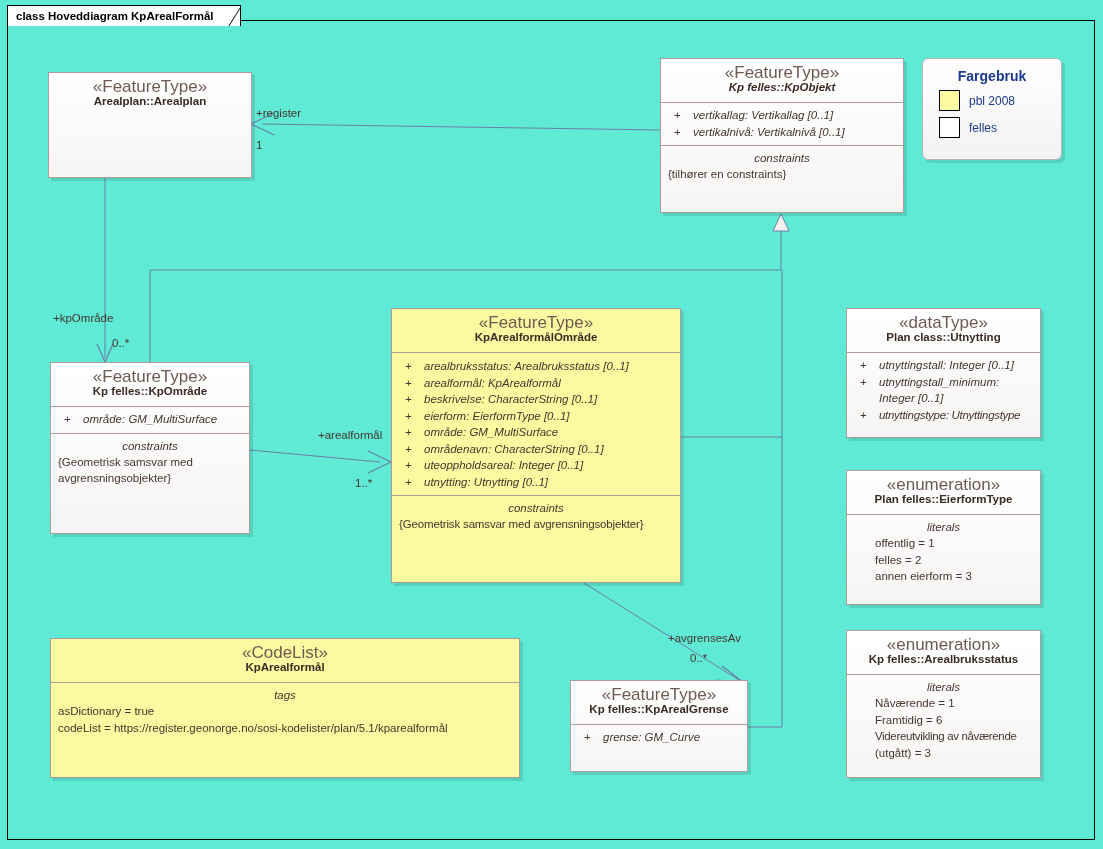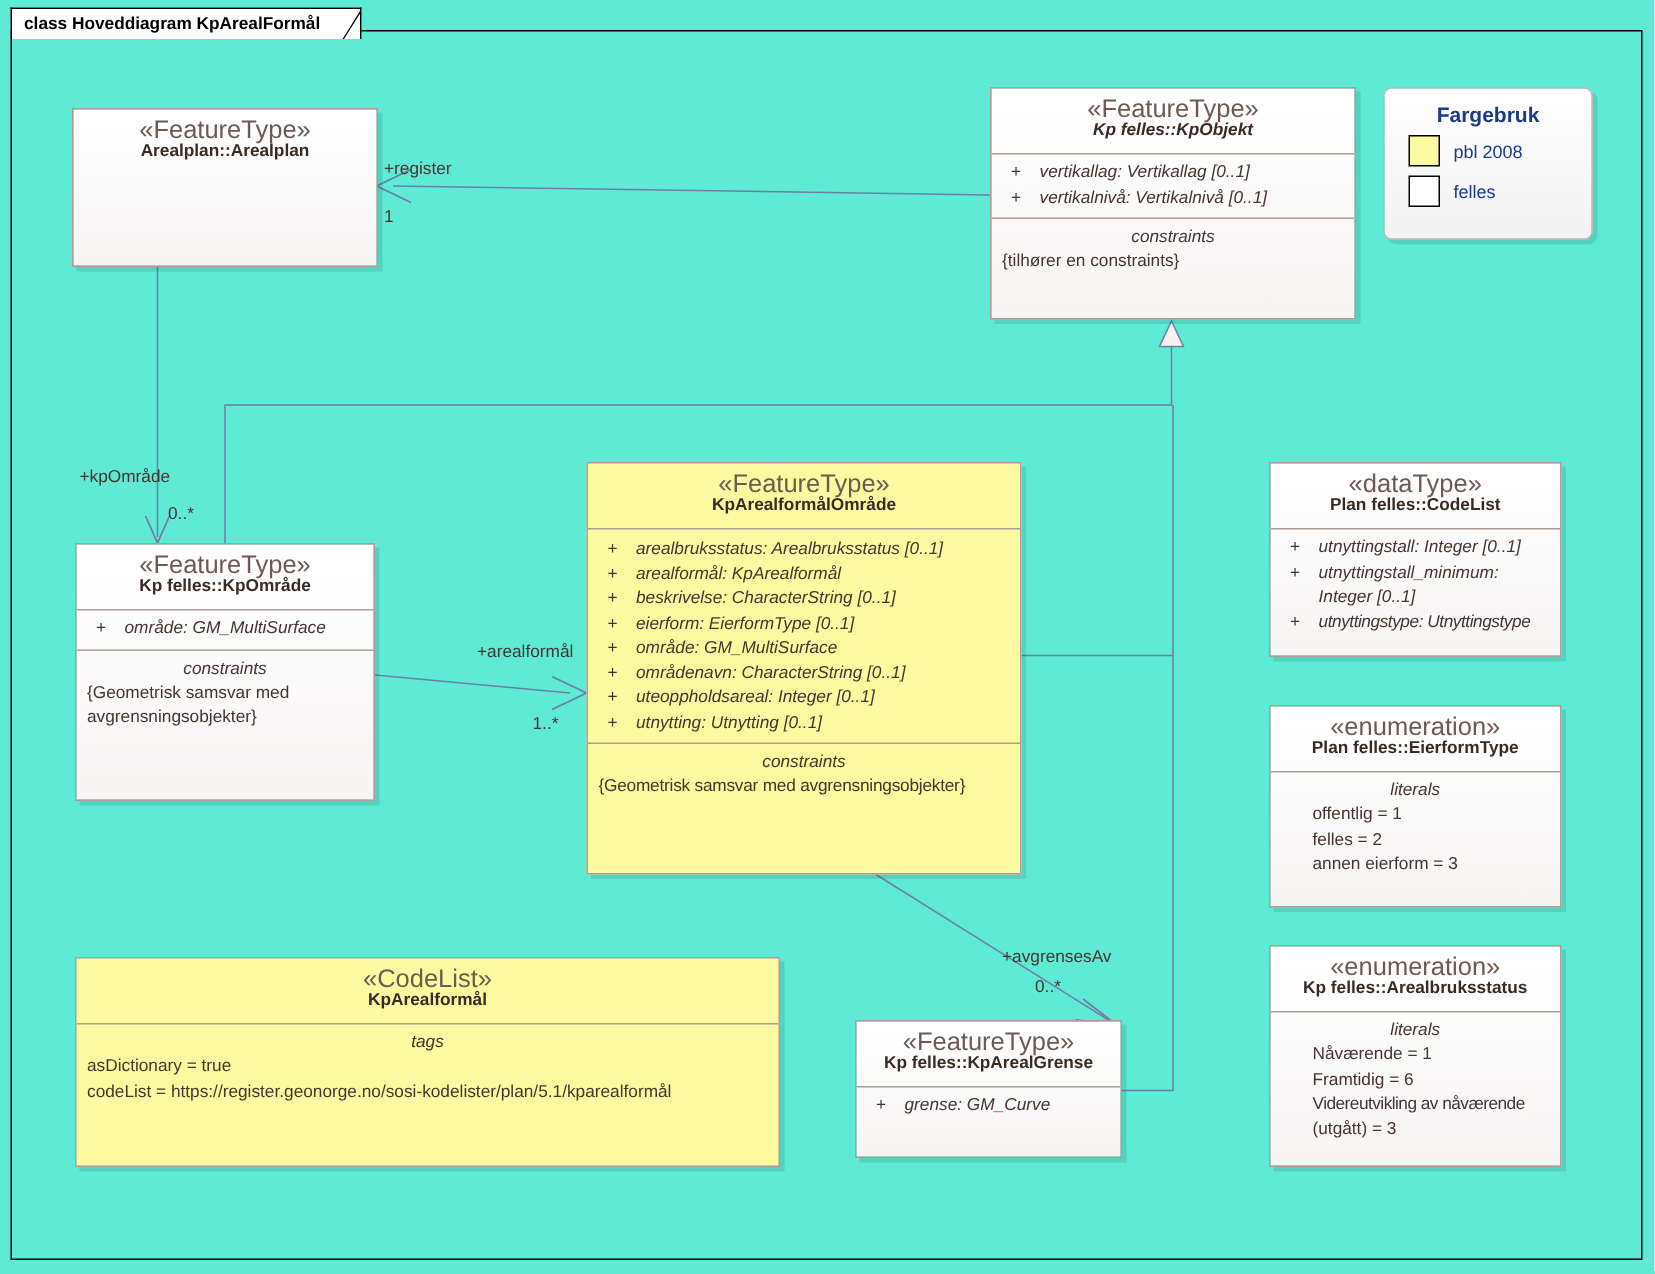--- a/index.html
+++ b/index.html
@@ -377,21 +377,21 @@
     <div class="sec">
       <div class="caption">tags</div>
       <div class="tag-line">asDictionary = true</div>
       <div class="tag-line">codeList = https://register.geonorge.no/sosi-kodelister/plan/5.1/kparealformål</div>
     </div>
   </div>
 
   <div class="cls white" style="left:846px; top:308px; width:195px; height:130px;">
     <div class="sec hdr">
       <div class="stereo">«dataType»</div>
-      <div class="cname">Plan felles::CodeList</div>
+      <div class="cname">Plan class::Utnytting</div>
     </div>
     <div class="sec">
       <div class="attr-row">
         <span class="vis">+</span>
         <span class="attr-txt">utnyttingstall: Integer [0..1]</span>
       </div>
       <div class="attr-row">
         <span class="vis">+</span>
         <span class="attr-txt">utnyttingstall_minimum:</span>
       </div>

